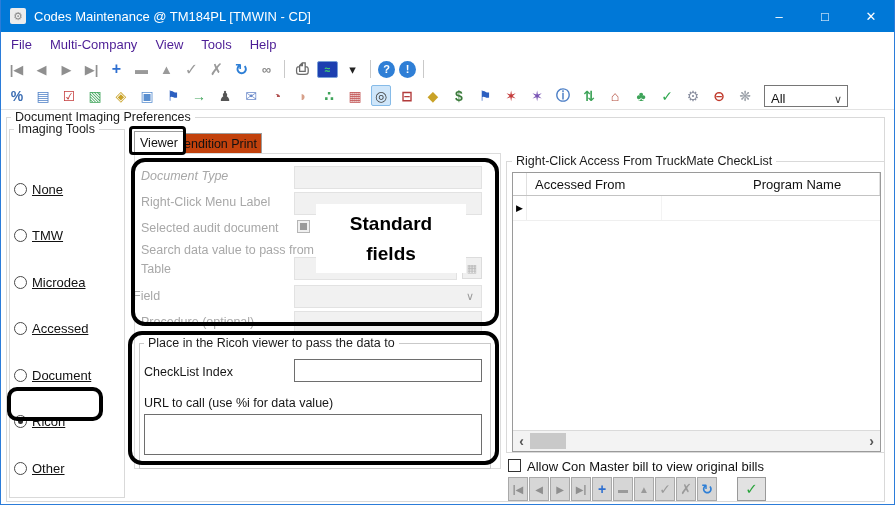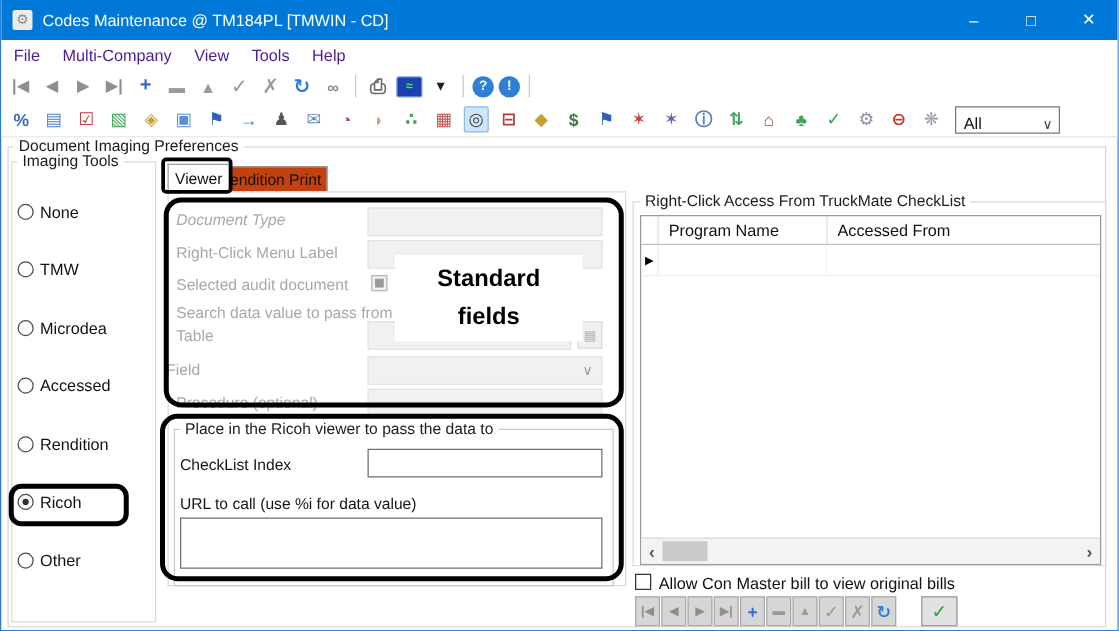--- a/index.html
+++ b/index.html
@@ -38,21 +38,21 @@
                justify-content:center; font-size:14px; font-weight:bold; }
   .tb2 .icon.selected { background:#cfe6fa; border:1px solid #86bbe8; border-radius:2px; }
   .combo { position:absolute; left:727px; top:3px; width:84px; height:22px; border:1px solid #767676;
            background:#fff; font-size:13px; font-weight:normal; display:flex; align-items:flex-end;
            padding-left:6px; color:#111;margin-left:36px; }
   .combo .chev { margin-left:auto; margin-right:5px; color:#444; font-size:11px; }
   
   .gbox { position:absolute; border:1px solid #d9d9d9; background:transparent; }
   .gbox-label { position:absolute; background:#fff; padding:0 4px; font-size:12.5px; color:#1c1c1c; white-space:nowrap; }
   
-  .radio-col { position:absolute; left:13px; top:160px; display:flex; flex-direction:column; gap:28.5px; }
+  .radio-col { position:absolute; left:13px; top:180px; display:flex; flex-direction:column; gap:28.5px;text-decoration:underline; }
   .radio-row { display:flex; align-items:center; height:18px; }
   .radio-circle { width:13px; height:13px; border:1px solid #4a4a4a; border-radius:50%; background:#fff;
                   position:relative; flex:none; }
   .radio-row.selected .radio-circle::after { content:""; position:absolute; left:3px; top:3px;
                   width:5px; height:5px; border-radius:50%; background:#2f2f2f; }
   .radio-label { margin-left:5px; font-size:13px; color:#111; white-space:nowrap; }
   
   .tab { position:absolute; display:flex; align-items:center; justify-content:center;
          font-size:12.5px; border:1px solid #9d9d9d; border-bottom:none; }
   .tab-viewer { left:133px; top:131px; width:50px; height:23px; background:#fff; z-index:3; }
@@ -213,21 +213,21 @@
         <span class="radio-label">Microdea</span>
       </div>
 
       <div class="radio-row">
         <span class="radio-circle"></span>
         <span class="radio-label">Accessed</span>
       </div>
 
       <div class="radio-row">
         <span class="radio-circle"></span>
-        <span class="radio-label">Rendition</span>
+        <span class="radio-label">Document</span>
       </div>
 
       <div class="radio-row selected">
         <span class="radio-circle"></span>
         <span class="radio-label">Ricoh</span>
       </div>
 
       <div class="radio-row">
         <span class="radio-circle"></span>
         <span class="radio-label">Other</span>
@@ -280,22 +280,22 @@
     <span>Standard</span>
     <span>fields</span>
   </div>
 
   <div class="gbox" style="left:505px; top:161px; width:379px; height:292px;"></div>
   <span class="gbox-label" style="left:511px; top:154px;">Right-Click Access From TruckMate CheckList</span>
 
   <div class="grid">
     <div class="grid-header">
       <div class="gh-gutter"></div>
+      <div class="gh-cell gh-c2">Accessed From</div>
       <div class="gh-cell gh-c1">Program Name</div>
-      <div class="gh-cell gh-c2">Accessed From</div>
     </div>
     <div class="grid-row">
       <div class="gr-gutter">▶</div>
       <div class="gr-c1"></div>
     </div>
     <div class="hscroll">
       <span class="hs-arrow hs-left">‹</span>
       <span class="hs-thumb"></span>
       <span class="hs-arrow hs-right">›</span>
     </div>

